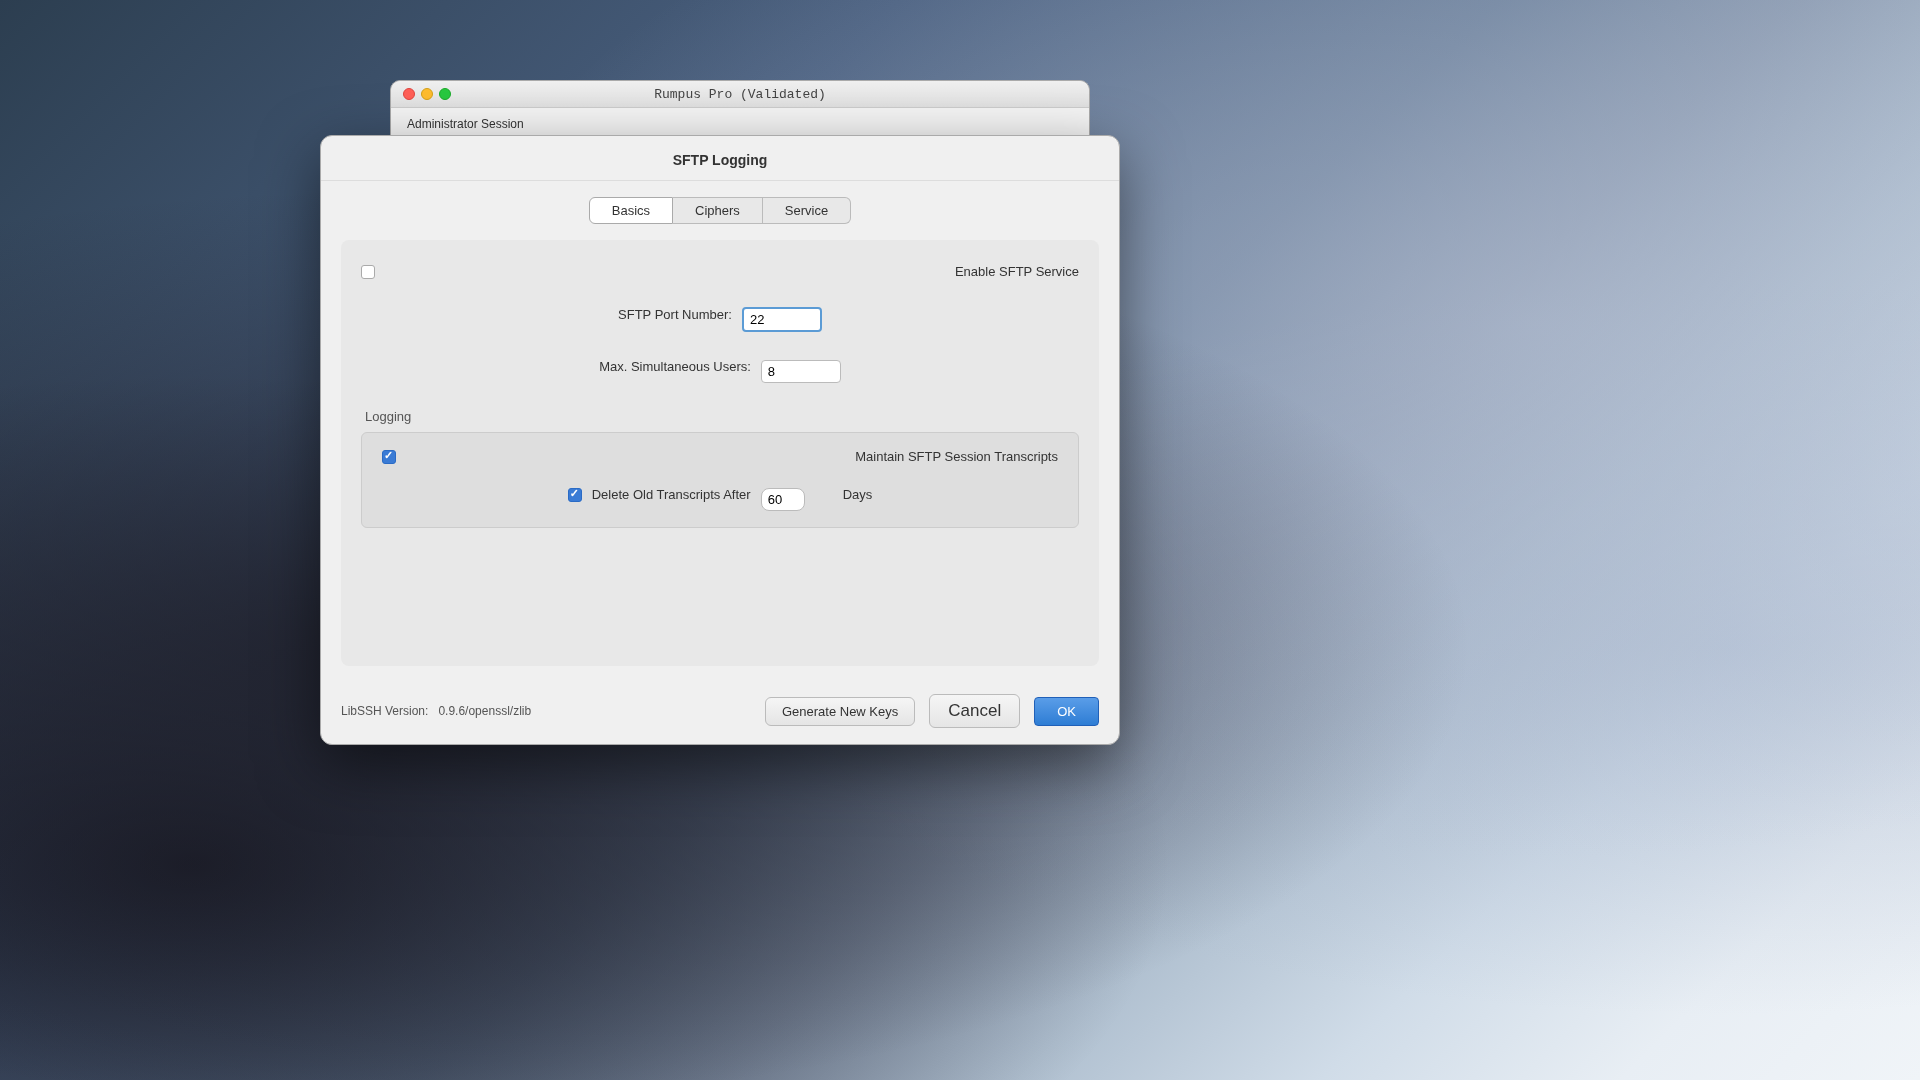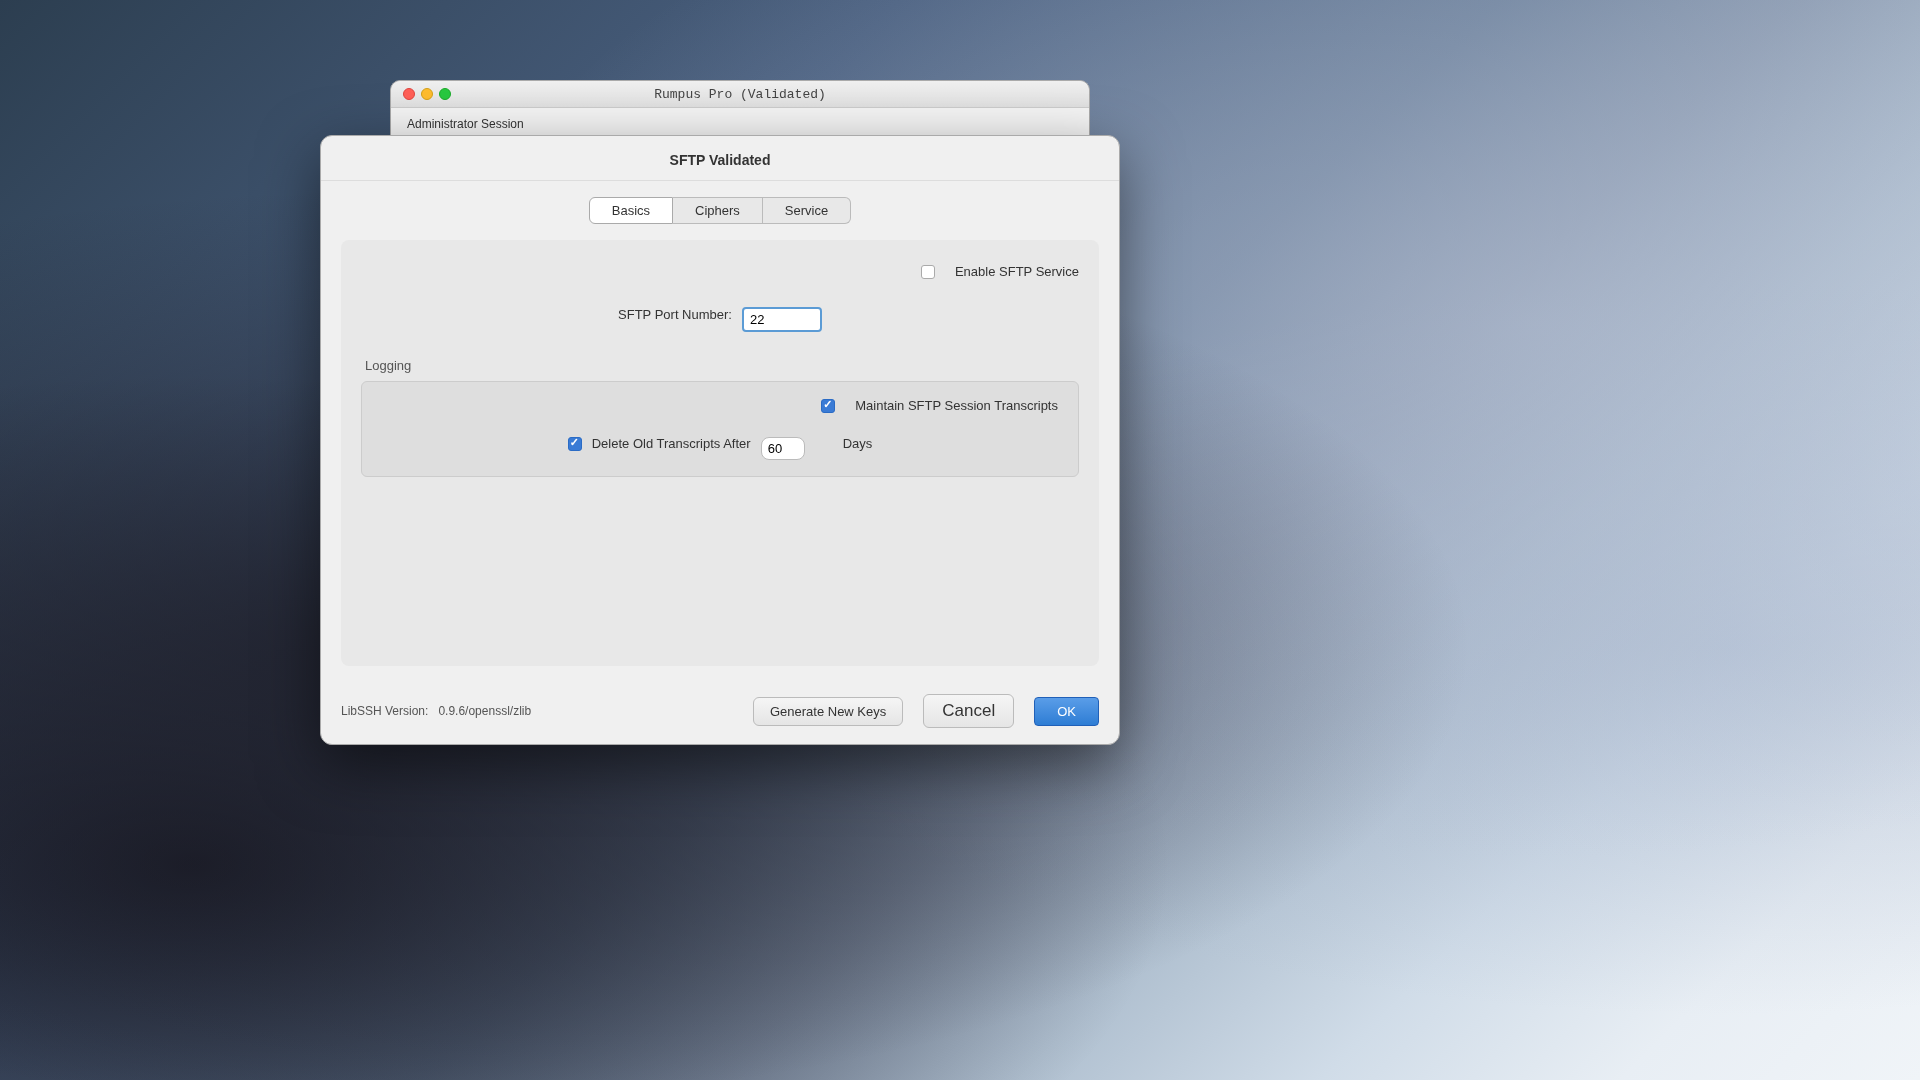--- a/index.html
+++ b/index.html
@@ -169,21 +169,21 @@
       border-radius: 8px;
       padding: 24px 20px;
       display: flex;
       flex-direction: column;
       gap: 18px;
     }
 
     .checkbox-row {
       display: flex;
       align-items: center;
-      justify-content: flex-end;
+      justify-content: space-between;
       gap: 20px;
     }
 
     .field-row {
       display: flex;
       align-items: center;
       justify-content: center;
       gap: 10px;
     }
 
@@ -278,21 +278,21 @@
     }
 
     .libssh-info {
       font-size: 12px;
       color: #555;
     }
 
     .footer-right {
       display: flex;
       align-items: center;
-      gap: 20px;
+      gap: 14px;
       justify-content: center;
     }
 
     .btn-secondary {
       padding: 6px 18px;
       font-size: 17px;
       background: linear-gradient(to bottom, #f5f5f5, #e5e5e5);
       border: 1px solid #bbb;
       border-radius: 6px;
       cursor: pointer;
@@ -335,21 +335,21 @@
     <span class="parent-title">Rumpus Pro (Validated)</span>
   </div>
   <div class="parent-toolbar">
     <span class="parent-toolbar-text">Administrator Session</span>
   </div>
 </div>
 
 <div class="modal-overlay">
 
   <div class="modal-titlebar">
-    <span>SFTP Validated</span>
+    <span>SFTP Logging</span>
   </div>
 
   <div class="modal-body">
 
     <div class="tab-bar">
       <button class="tab-btn active">Basics</button>
       <button class="tab-btn">Ciphers</button>
       <button class="tab-btn">Service</button>
     </div>
 
@@ -358,20 +358,24 @@
       <div class="checkbox-row">
         <input type="checkbox" class="mac-checkbox" style="">
         <label class="checkbox-label">Enable SFTP Service</label>
       </div>
 
       <div class="field-row">
         <span class="field-label">SFTP Port Number:</span>
         <input type="text" class="field-input" value="22" style="">
       </div>
 
+      <div class="field-row">
+        <span class="field-label">Max. Simultaneous Users:</span>
+        <input type="text" class="field-input no-focus" value="8" style="">
+      </div>
 
       <div class="logging-section">
         <div class="logging-title">Logging</div>
         <div class="logging-box">
 
           <div class="checkbox-row">
             <input type="checkbox" class="mac-checkbox" checked="" style="">
             <label class="checkbox-label">Maintain SFTP Session Transcripts</label>
           </div>
 

